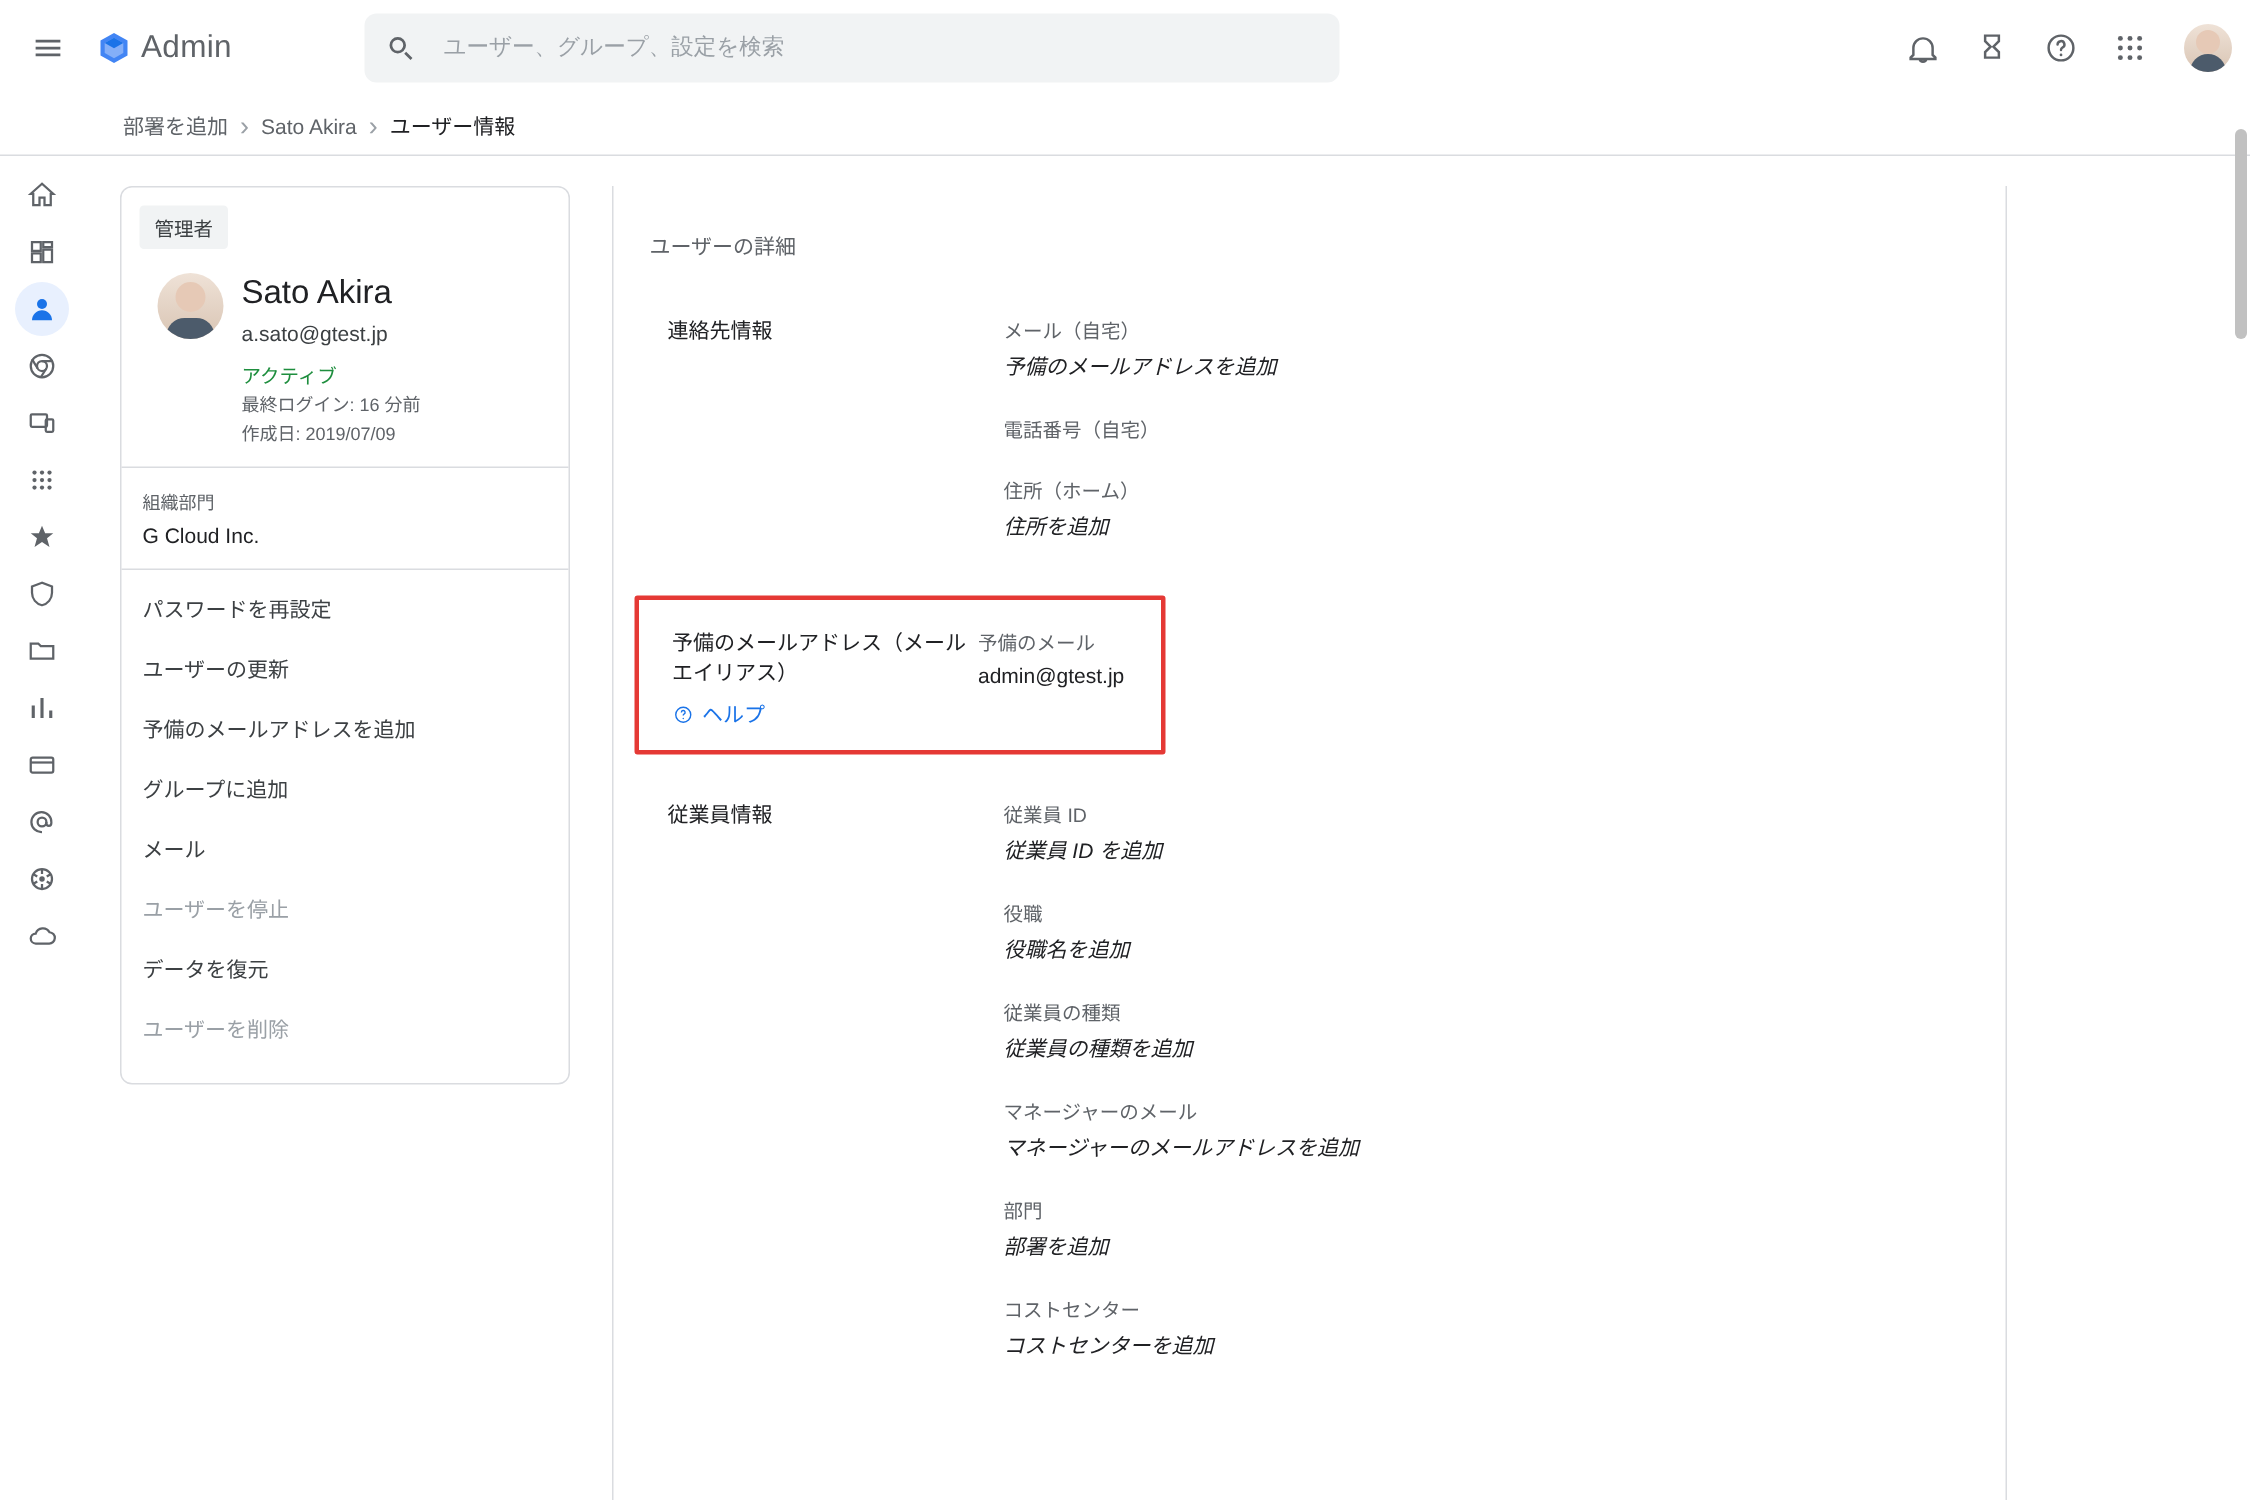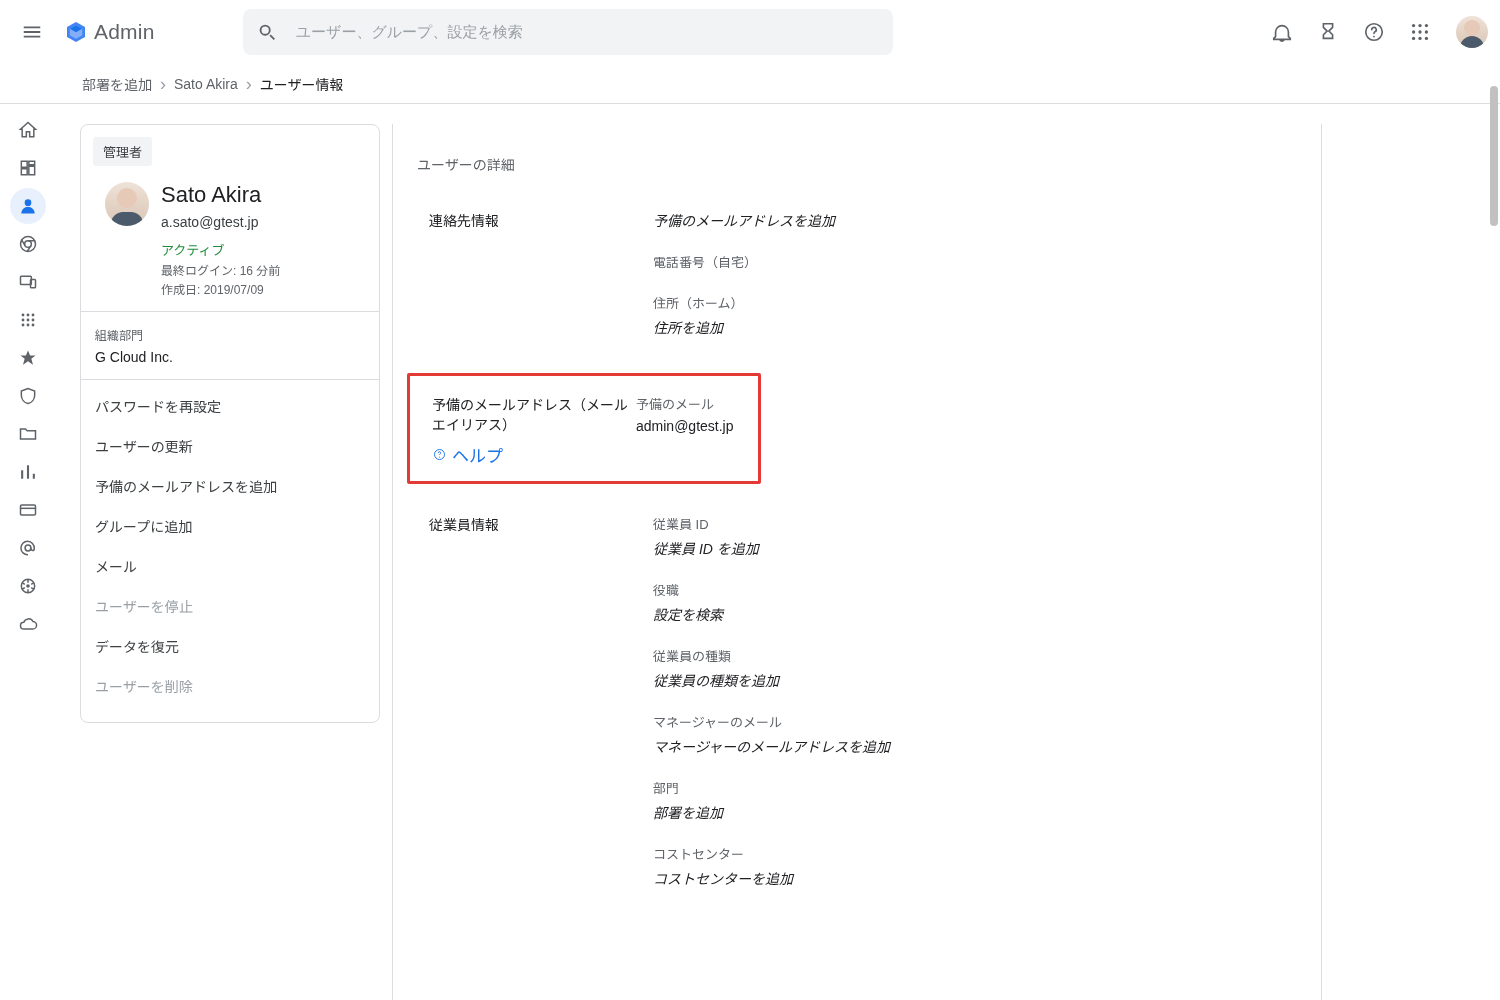--- a/index.html
+++ b/index.html
@@ -105,21 +105,21 @@
     display:flex;align-items:center;justify-content:center;
     color:var(--gray-600);
     border-radius:50%;
   }
   .rail .ritem.active{background:var(--blue-50);color:var(--blue-500);}
   .rail svg{width:20px;height:20px;fill:currentColor;}
   
   .content{
     flex:1;
     display:flex;
-    gap:12px;
+    gap:28px;
     padding:20px 2px 0 24px;
   }
   
   .card{
     width:300px;
     border:1px solid var(--gray-300);
     border-radius:8px;
     background:#fff;
     align-self:flex-start;
     padding-bottom:10px;
@@ -174,21 +174,21 @@
     border:3px solid #e53935;
     border-radius:2px;
     padding:18px 10px 14px 10px;
     margin:32px 0 30px -10px;
     width:calc(224px + 130px);
     display:flex;align-items:flex-start;
   }
   .highlight-box .row-label{width:204px;}
   .help{
     display:flex;align-items:center;gap:5px;
-    color:var(--link);font-size:17px;margin-top:8px;
+    color:var(--link);font-size:14px;margin-top:8px;
   }
   .help svg{width:15px;height:15px;fill:none;stroke:var(--link);stroke-width:1.5;}
   
   .scrollbar{
     position:fixed;top:86px;right:0;bottom:0;width:12px;
   }
   .scrollbar .thumb{
     position:absolute;top:0;left:2px;width:8px;height:140px;
     background:#c1c1c1;border-radius:4px;
   }
@@ -383,20 +383,21 @@
       </div>
     </div>
 
     <div class="main">
       <div class="section-h2">ユーザーの詳細</div>
 
       <div class="row">
         <div class="row-label">連絡先情報</div>
         <div class="row-body">
           <div class="field">
+            <div class="field-label">メール（自宅）</div>
             <div class="field-val placeholder">予備のメールアドレスを追加</div>
           </div>
           <div class="field">
             <div class="field-label">電話番号（自宅）</div>
           </div>
           <div class="field">
             <div class="field-label">住所（ホーム）</div>
             <div class="field-val placeholder">住所を追加</div>
           </div>
         </div>
@@ -424,21 +425,21 @@
 
       <div class="row">
         <div class="row-label">従業員情報</div>
         <div class="row-body">
           <div class="field">
             <div class="field-label">従業員 ID</div>
             <div class="field-val placeholder">従業員 ID を追加</div>
           </div>
           <div class="field">
             <div class="field-label">役職</div>
-            <div class="field-val placeholder">設定を検索</div>
+            <div class="field-val placeholder">役職名を追加</div>
           </div>
           <div class="field">
             <div class="field-label">従業員の種類</div>
             <div class="field-val placeholder">従業員の種類を追加</div>
           </div>
           <div class="field">
             <div class="field-label">マネージャーのメール</div>
             <div class="field-val placeholder">マネージャーのメールアドレスを追加</div>
           </div>
           <div class="field">

